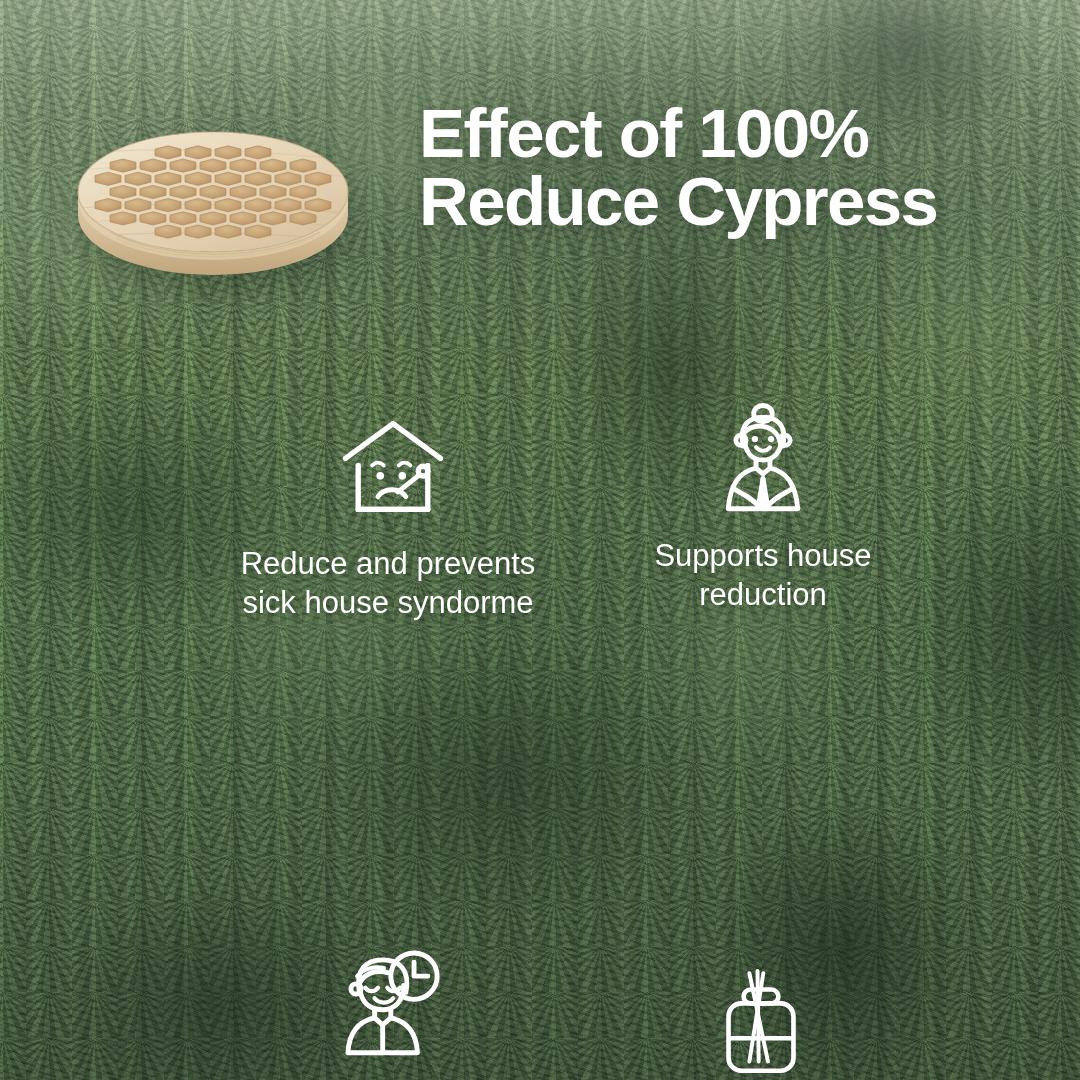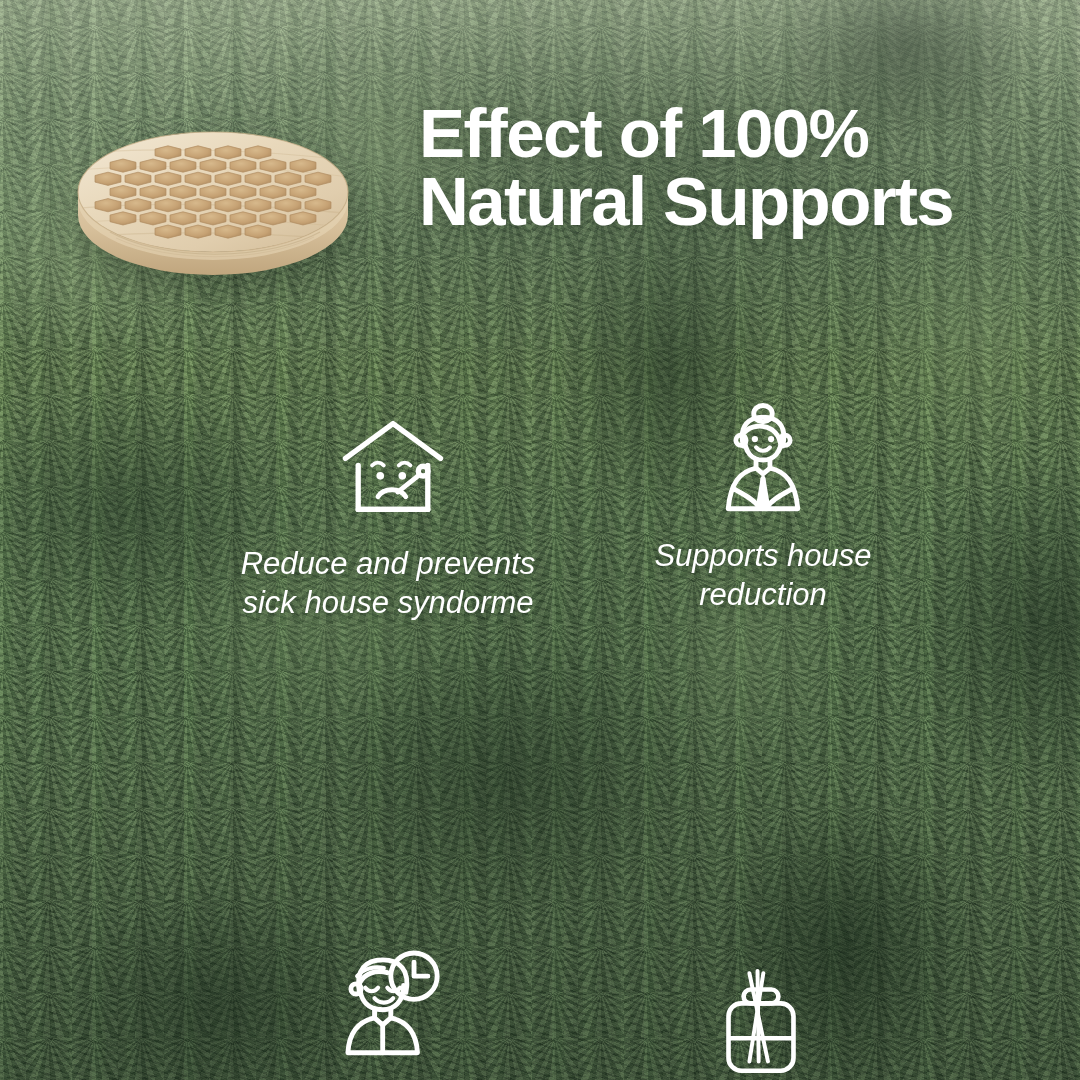--- a/index.html
+++ b/index.html
@@ -159,21 +159,20 @@
     width:116px; height:116px;
   }
   .feature .caption {
     position:absolute;
     color:#ffffff;
     font-size:31px;
     line-height:1.27;
     text-align:center;
     text-shadow:0 2px 10px rgba(28,44,28,0.40);
     white-space:pre-line;
-    font-style:italic;
   }
 
   
   .f1 .ico      { left:150px;  top:16px; }
   .f1 .caption  { left:18px;   top:148px; width:370px; }
   .f2 .ico      { left:140px;  top:6px;  }
   .f2 .caption  { left:40px;   top:140px; width:316px; }
   .f3 .ico      { left:142px;  top:282px; }
   .f3 .caption  { left:0px;    top:414px; width:386px; }
   .f4 .ico      { left:138px;  top:300px; }
@@ -280,21 +279,21 @@
           <path d="M110.99,122.90 L98.00,126.20 L85.01,122.90 L85.01,116.30 L98.00,113.00 L110.99,116.30 Z"></path>
           <path d="M140.99,122.90 L128.00,126.20 L115.01,122.90 L115.01,116.30 L128.00,113.00 L140.99,116.30 Z"></path>
           <path d="M170.99,122.90 L158.00,126.20 L145.01,122.90 L145.01,116.30 L158.00,113.00 L170.99,116.30 Z"></path>
           <path d="M200.99,122.90 L188.00,126.20 L175.01,122.90 L175.01,116.30 L188.00,113.00 L200.99,116.30 Z"></path>
         </g>
     </g>
   </svg>
 
   <div id="title">
     <span class="line">Effect of 100%</span>
-    <span class="line">Natural Supports</span>
+    <span class="line">Reduce Cypress</span>
   </div>
 
   <div id="features">
 
     <div class="feature f1">
       <svg class="ico" viewBox="0 0 100 100" fill="none" stroke="#ffffff" stroke-width="4.6" stroke-linecap="round" stroke-linejoin="round">
         <path d="M9,40 L50,10 L91,40"></path>
         <path d="M20,46 L20,84 L80,84 L80,46"></path>
         <path d="M20,84 L80,84"></path>
         <circle cx="39" cy="55" r="3.3" fill="#ffffff" stroke="none"></circle>

